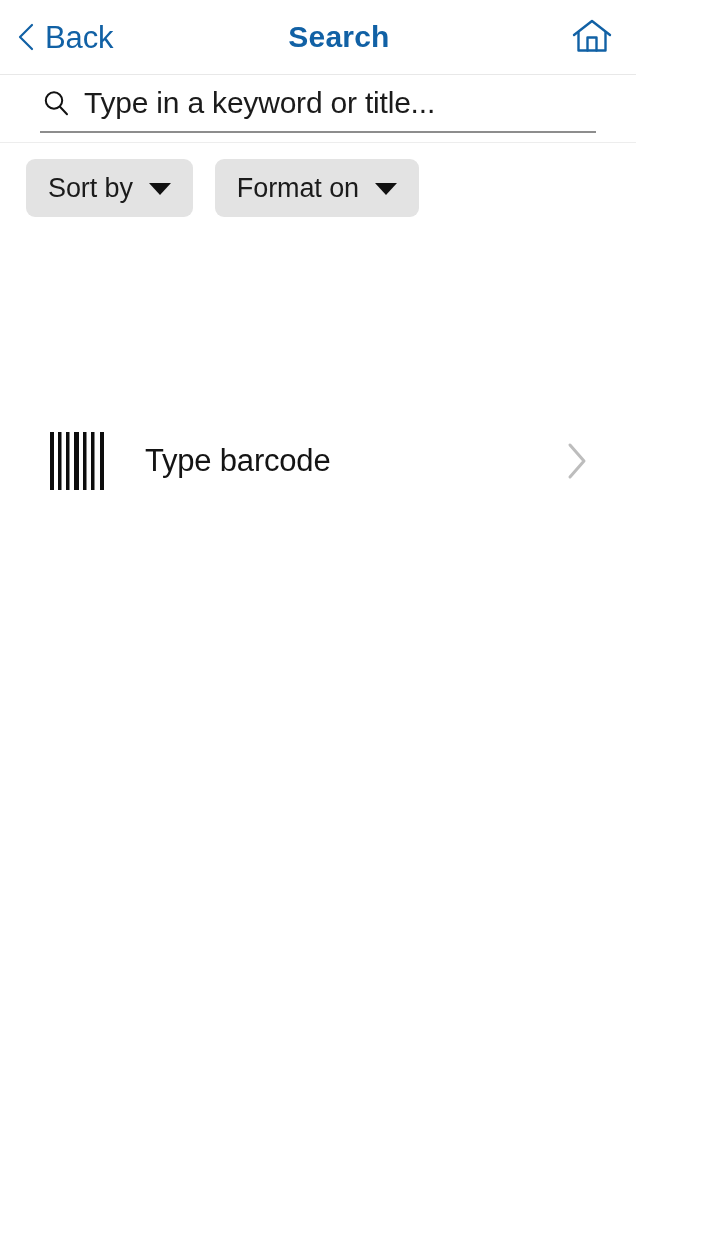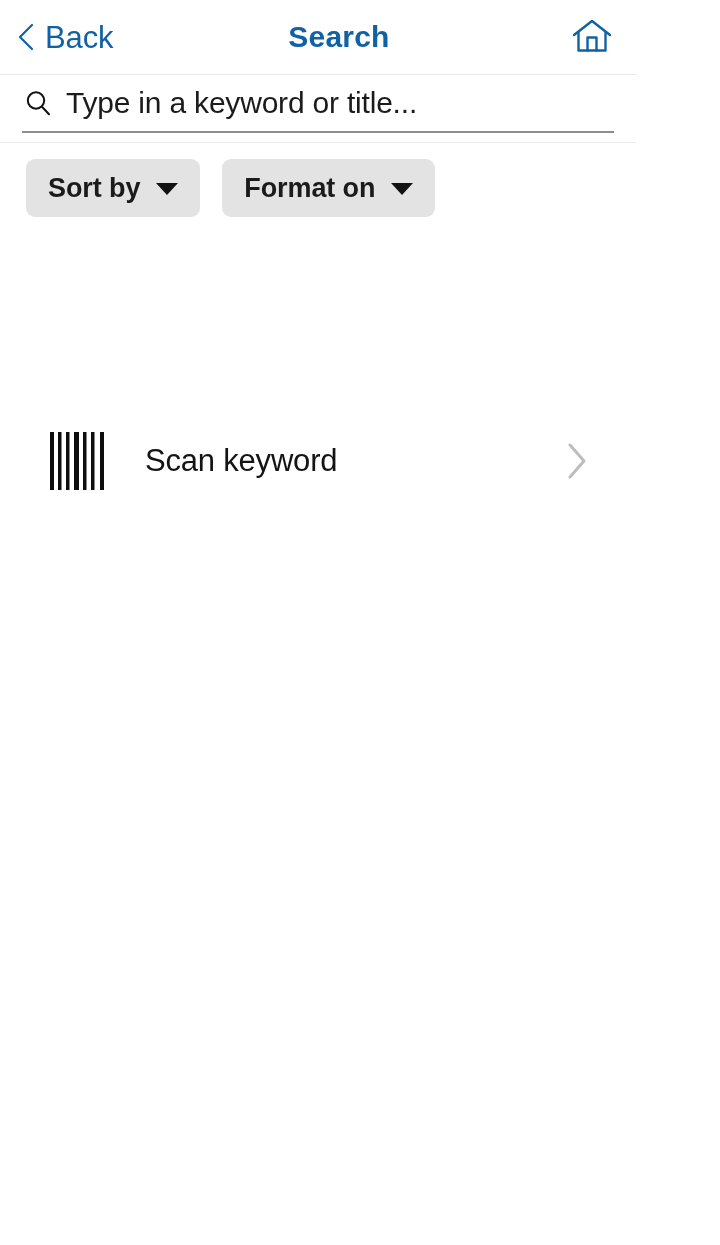--- a/index.html
+++ b/index.html
@@ -91,21 +91,21 @@
   .home-icon {
     display: block;
     width: 42px;
     height: 40px;
     color: #1161a5;
   }
 
   
   .search-area {
     position: relative;
-    padding: 0 22px;
+    padding: 0 40px;
     height: 67px;
   }
 
   .search-row {
     display: flex;
     align-items: center;
     height: 58px;
     gap: 14px;
     border-bottom: 2px solid #8d8d8d;
   }
@@ -142,21 +142,20 @@
     background: #ededed;
   }
 
   
   .filters {
     padding: 16px 26px 0 26px;
     display: flex;
     flex-wrap: wrap;
     gap: 8px 22px;
     align-content: flex-start;
-    font-weight: bold;
   }
 
   .chip {
     display: inline-flex;
     align-items: center;
     gap: 16px;
     height: 58px;
     padding: 0 22px;
     border-radius: 9px;
     background: #e3e3e3;
@@ -285,21 +284,21 @@
       <svg viewBox="0 0 62 58" width="62" height="58" fill="currentColor">
         <rect x="2" y="0" width="4" height="58"></rect>
         <rect x="10" y="0" width="3.5" height="58"></rect>
         <rect x="18" y="0" width="3.5" height="58"></rect>
         <rect x="26" y="0" width="5" height="58"></rect>
         <rect x="35" y="0" width="3.5" height="58"></rect>
         <rect x="43" y="0" width="3.5" height="58"></rect>
         <rect x="52" y="0" width="4" height="58"></rect>
       </svg>
     </span>
-    <span class="scan-label">Scan keyword</span>
+    <span class="scan-label">Type barcode</span>
     <span class="chevron-right-icon">
       <svg viewBox="0 0 22 38" width="22" height="38" fill="none" stroke="currentColor" stroke-width="3" stroke-linecap="round" stroke-linejoin="round">
         <polyline points="4,3 18,19 4,35"></polyline>
       </svg>
     </span>
   </div>
 
 </div>
 
 </body></html>

